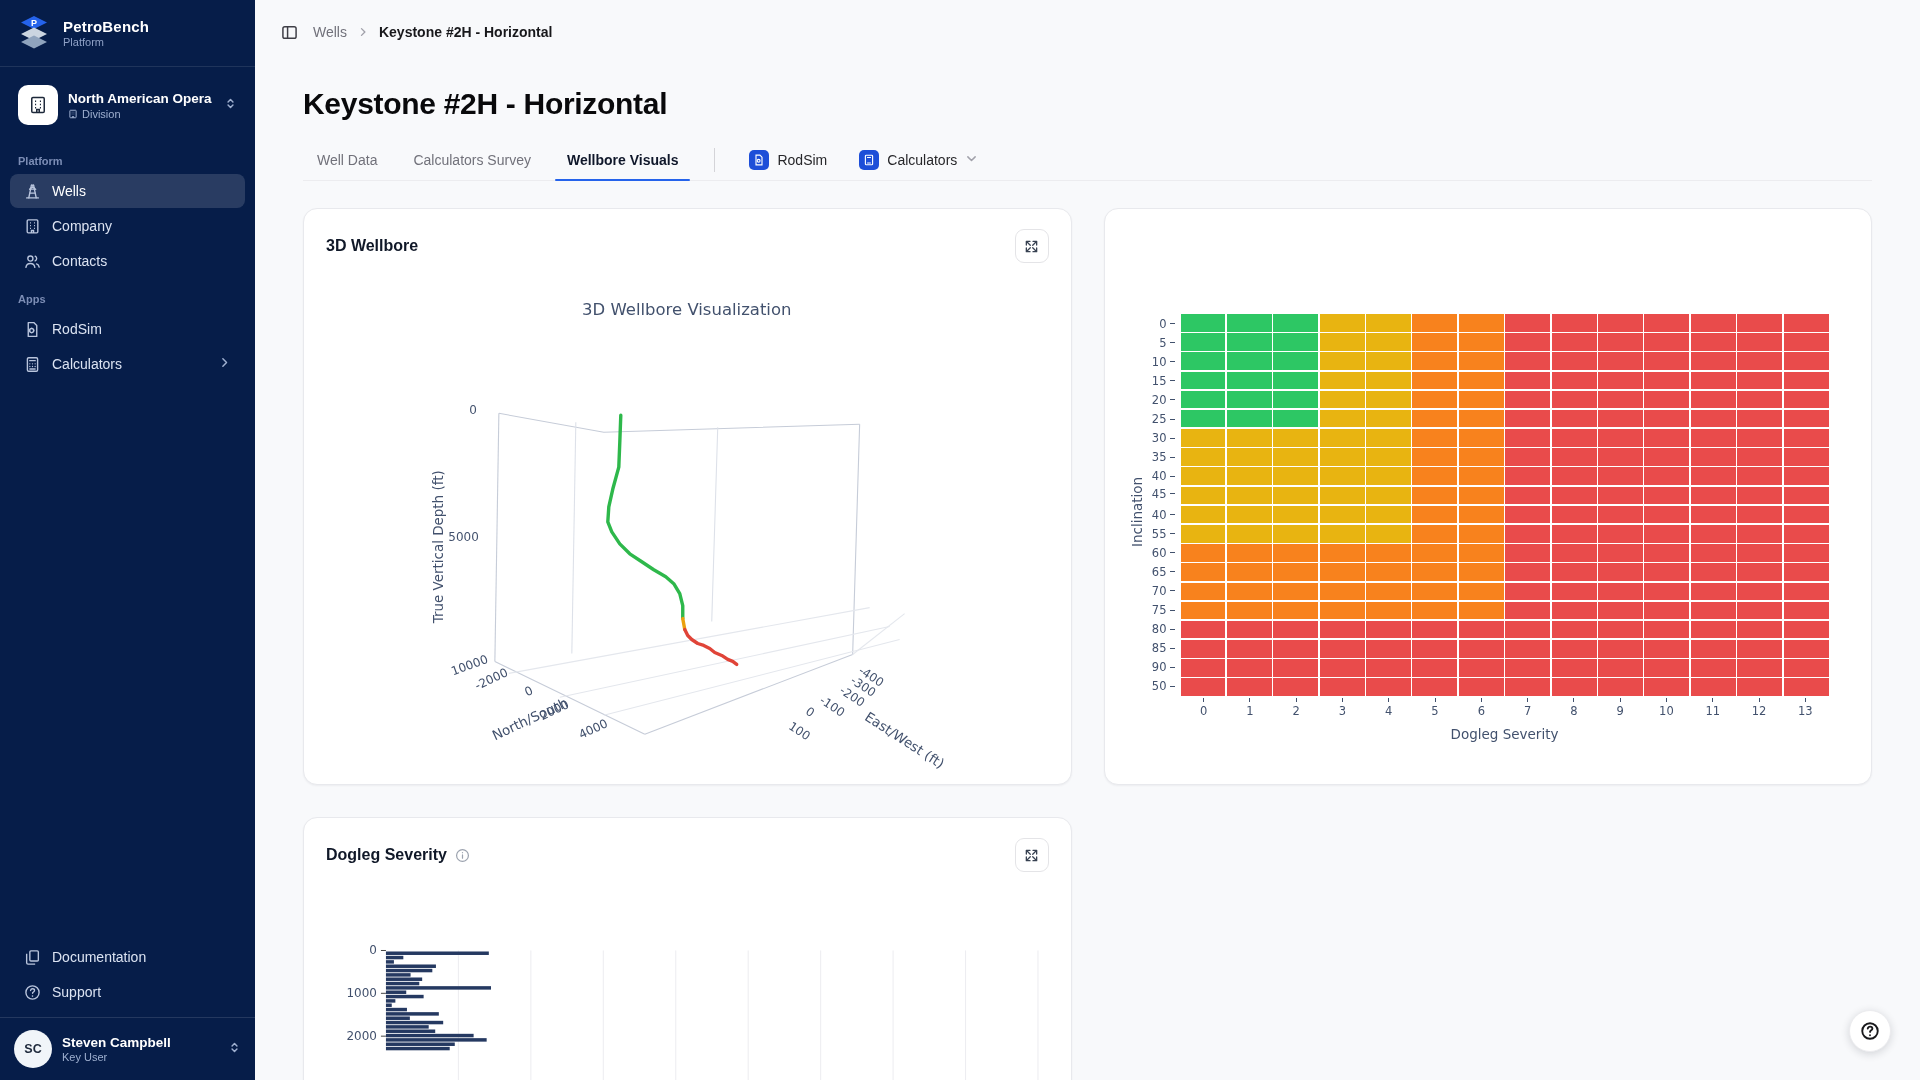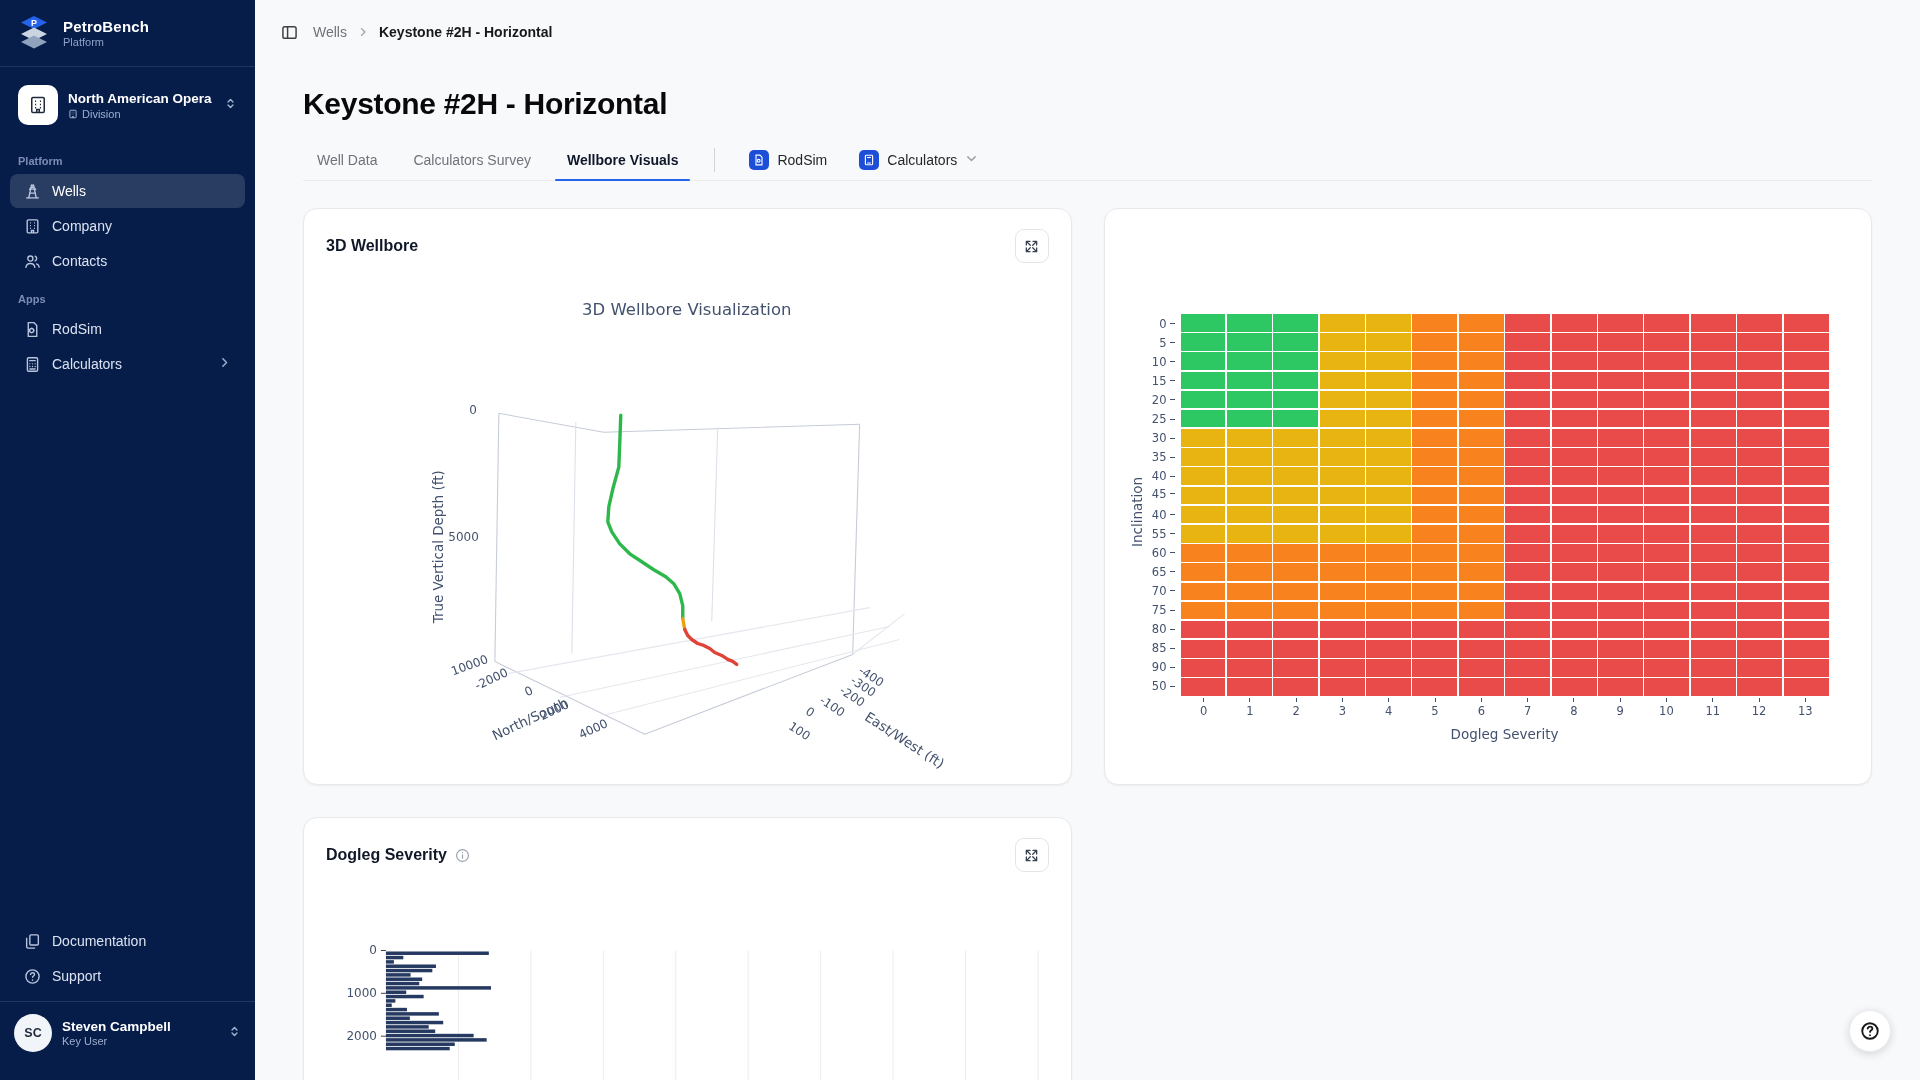--- a/index.html
+++ b/index.html
@@ -17,21 +17,21 @@
   .org-text { flex:1; min-width:0; }
   .org-name { font-size:13.5px; font-weight:700; color:#fff; white-space:nowrap; overflow:hidden; }
   .org-type { font-size:11px; color:#9fb0d0; display:flex; align-items:center; gap:4px; margin-top:2px; }
   .chevud { color:#9fb0d0; flex:none; }
   .nav { padding:6px 0 0 0; flex:1; }
   .nav-section-label { font-size:11px; font-weight:600; color:#7c8db5; padding:14px 18px 6px 18px; }
   .nav-item { display:flex; align-items:center; gap:11px; height:34px; padding:0 14px; margin:1px 10px; border-radius:8px; font-size:14px; color:#dbe3f2; cursor:pointer; }
   .nav-item .ni-icon { width:17px; height:17px; color:#b9c5dd; flex:none; display:grid; place-items:center; }
   .nav-item.active { background:rgba(255,255,255,.14); color:#fff; }
   .nav-item .ni-chev { margin-left:auto; color:#9fb0d0; }
-  .sidebar-bottom { padding-bottom:16px; }
+  .sidebar-bottom { padding-bottom:0; }
   .user-row { display:flex; align-items:center; gap:10px; padding:12px 14px; border-top:1px solid rgba(255,255,255,.12); margin-top:8px; cursor:pointer; }
   .avatar { width:38px; height:38px; border-radius:50%; background:#f1f5f9; color:#1e293b; font-weight:700; font-size:12.5px; display:grid; place-items:center; flex:none; }
   .user-name { font-size:13.5px; font-weight:700; color:#fff; }
   .user-role { font-size:11px; color:#9fb0d0; margin-top:1px; }
   .user-info { flex:1; }
 
   
   .main { flex:1; display:flex; flex-direction:column; min-width:0; }
   .topbar { height:64px; display:flex; align-items:center; padding:0 24px 0 20px; gap:10px; }
   .icon-btn { background:none; border:none; cursor:pointer; color:#3f3f46; display:grid; place-items:center; width:28px; height:28px; border-radius:6px; }

